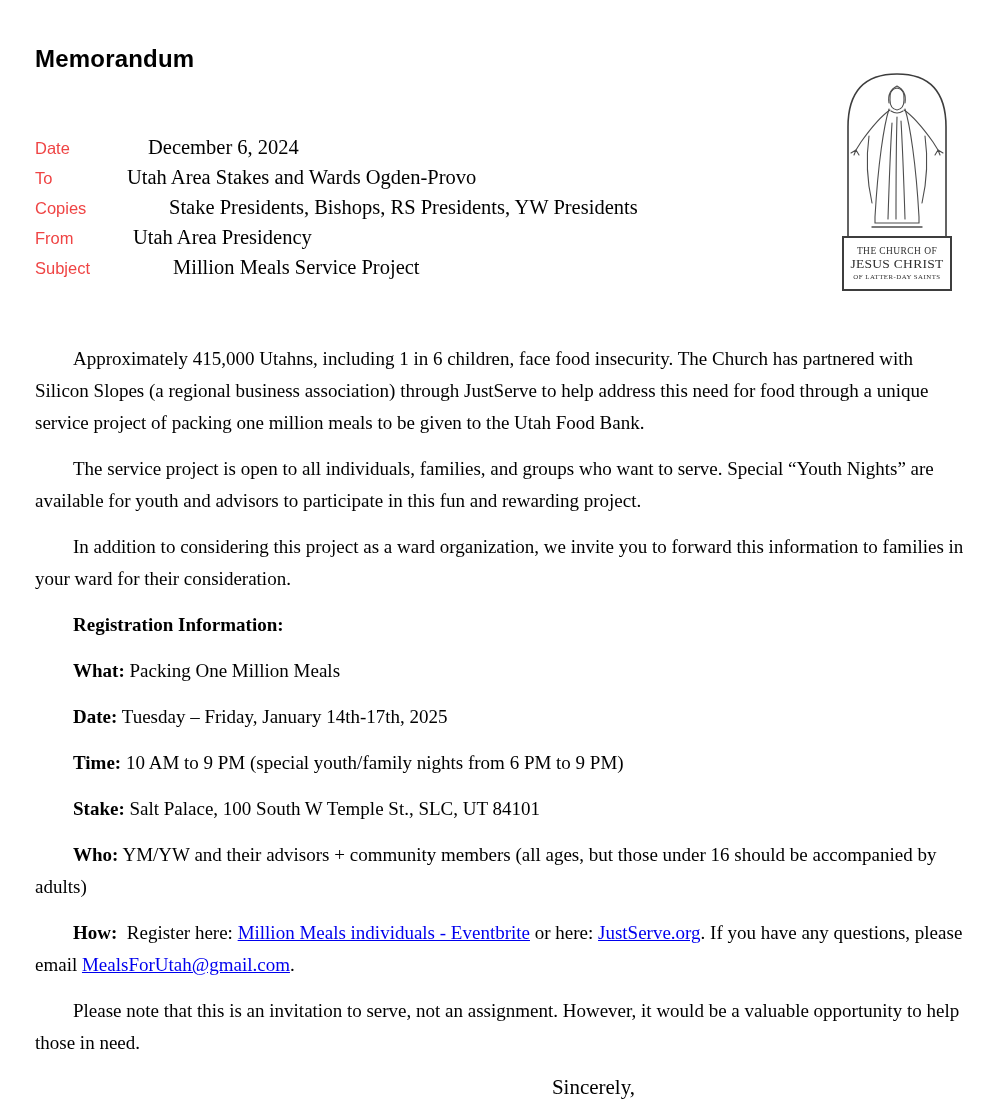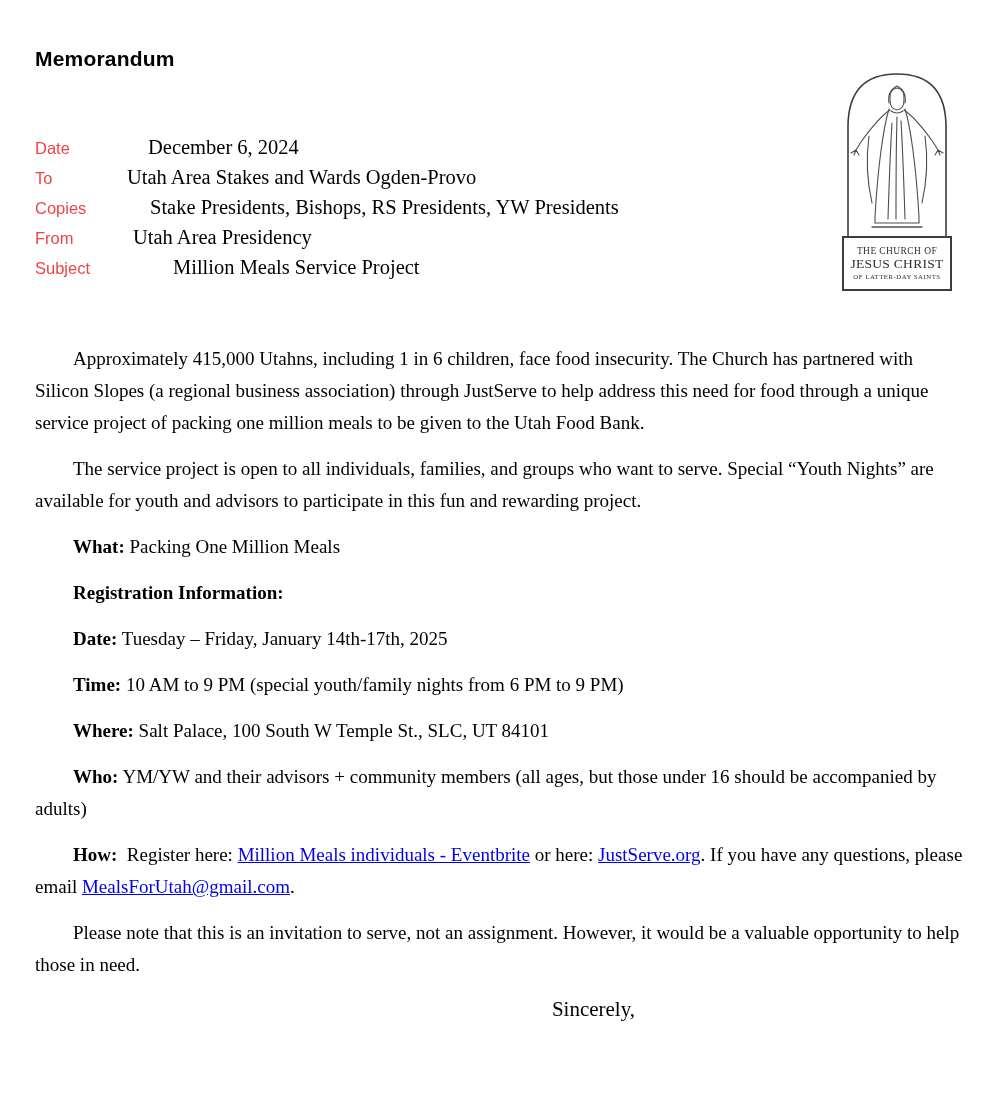--- a/index.html
+++ b/index.html
@@ -11,38 +11,38 @@
     box-sizing: border-box;
     padding: 46px 40px 0 35px;
     background: #ffffff;
     color: #000000;
     font-family: "Liberation Serif", serif;
     overflow: hidden;
   }
   .memo-title {
     margin: 0;
     font-family: "Liberation Sans", sans-serif;
-    font-size: 21px;
+    font-size: 24px;
     line-height: 26px;
     font-weight: bold;
     letter-spacing: 0.2px;
   }
   .memo-fields { margin-top: 64px; }
   .memo-row { display: flex; align-items: baseline; height: 30px; }
   .memo-label {
     flex: none;
     width: 92px;
     font-family: "Liberation Sans", sans-serif;
     font-size: 16.5px;
     color: #ef4444;
   }
   .memo-value { font-size: 20.5px; white-space: nowrap; }
   .v0 { margin-left: 21px; }
   .v1 { margin-left: 0px; font-family: Liberation Serif, serif; }
-  .v2 { margin-left: 23px; }
+  .v2 { margin-left: 42px; }
   .v3 { margin-left: 6px; }
   .v4 { margin-left: 46px; }
 
   .body-block { margin-top: 57px; }
   .bp {
     margin: 0 0 14px 0;
     font-size: 19px;
     line-height: 32px;
     text-indent: 38px;
   }
@@ -122,34 +122,35 @@
     </div>
     <div class="memo-row">
       <span class="memo-label">Subject</span>
       <span class="memo-value v4">Million Meals Service Project</span>
     </div>
   </div>
 
   <div class="body-block">
     <p class="bp">Approximately 415,000 Utahns, including 1 in 6 children, face food insecurity. The Church has partnered with Silicon Slopes (a regional business association) through JustServe to help address this need for food through a unique service project of packing one million meals to be given to the Utah Food Bank.</p>
     <p class="bp">The service project is open to all individuals, families, and groups who want to serve. Special “Youth Nights” are available for youth and advisors to participate in this fun and rewarding project.</p>
+    <p class="bp">In addition to considering this project as a ward organization, we invite you to forward this information to families in your ward for their consideration.</p>
+
+    <p class="bp reg-heading">Registration Information:</p>
 
     <p class="bp">
       <b>What:</b><span> Packing One Million Meals</span>
     </p>
-
-    <p class="bp reg-heading">Registration Information:</p>
     <p class="bp">
       <b>Date:</b><span> Tuesday – Friday, January 14th-17th, 2025</span>
     </p>
     <p class="bp">
       <b>Time:</b><span> 10 AM to 9 PM (special youth/family nights from 6 PM to 9 PM)</span>
     </p>
     <p class="bp">
-      <b>Where:</b><span> Salt Palace, 100 South W Temple St., SLC, UT 84101</span>
+      <b>Stake:</b><span> Salt Palace, 100 South W Temple St., SLC, UT 84101</span>
     </p>
     <p class="bp">
       <b>Who:</b><span> YM/YW and their advisors + community members (all ages, but those under 16 should be accompanied by adults)</span>
     </p>
 
     <p class="bp">
       <b>How:</b><span>&nbsp; Register here: </span><a class="doc-link" href="#">Million Meals individuals - Eventbrite</a><span> or here: </span><a class="doc-link" href="#">JustServe.org</a><span>. If you have any questions, please email </span><a class="doc-link" href="#">MealsForUtah@gmail.com</a><span>.</span>
     </p>
 
     <p class="bp">Please note that this is an invitation to serve, not an assignment. However, it would be a valuable opportunity to help those in need.</p>

